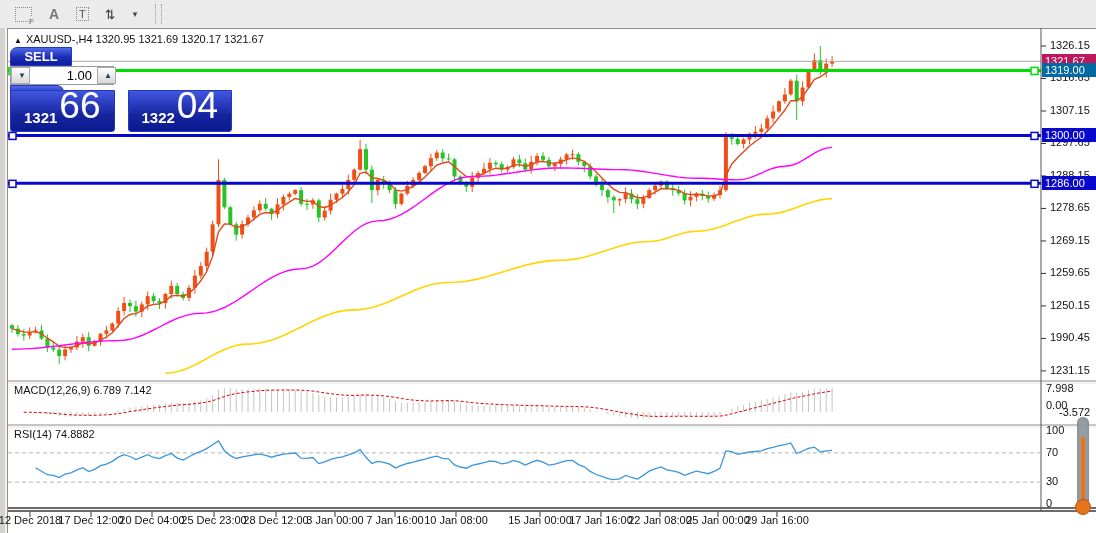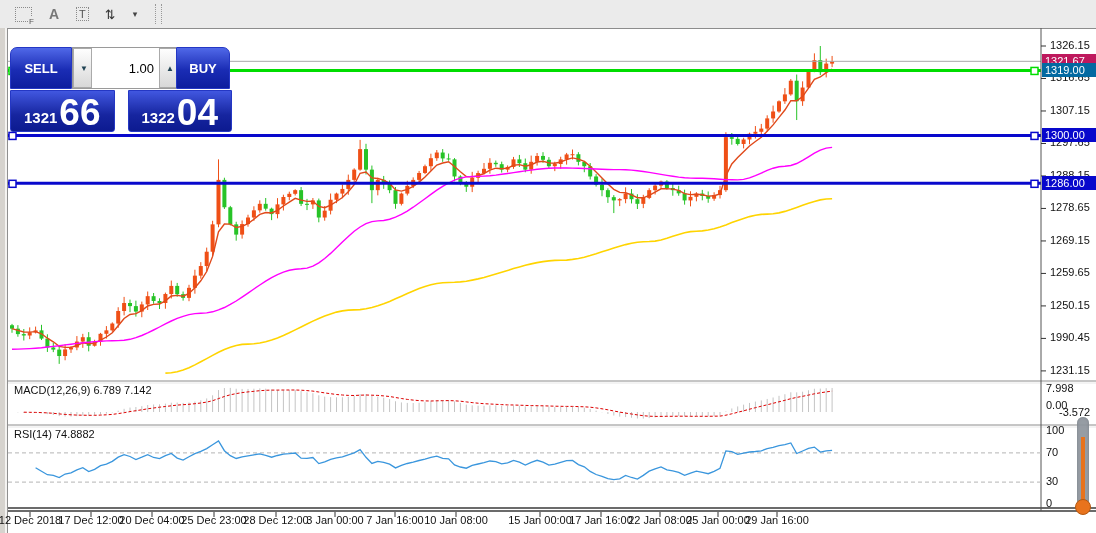--- a/index.html
+++ b/index.html
@@ -32,34 +32,34 @@
   .panel-label{position:absolute;left:14px;font-size:11px;color:#111;z-index:4;}
   .annotation{position:absolute;left:656px;top:272px;font-size:20px;z-index:4;letter-spacing:1px;}
   
   .axis-label{position:absolute;left:1050px;font-size:11px;color:#111;z-index:3;white-space:nowrap;}
   .axis-badge{position:absolute;left:1042px;width:52px;height:14px;line-height:14px;
               font-size:11px;padding-left:3px;z-index:5;white-space:nowrap;}
   .sub-scale{position:absolute;left:1046px;font-size:11px;color:#111;z-index:3;background:transparent;}
   .time-label{position:absolute;top:514px;transform:translateX(-50%);font-size:11px;color:#111;z-index:3;white-space:nowrap;}
   
   .trade-panel{position:absolute;left:10px;top:47px;width:222px;z-index:6;}
-  .tp-row1{display:flex;height:42px;}
+  .tp-row1{display:flex;height:42px;flex-direction:column;}
   .tp-sell,.tp-buy{width:62px;background:linear-gradient(#5068e8,#1a2cb4 55%,#0d1d9e);color:#fff;
        border:1px solid #2437c4;font-size:13px;font-weight:bold;font-family:inherit;}
   .tp-sell{border-radius:7px 0 0 0;}
   .tp-buy{width:54px;border-radius:0 7px 0 0;}
   .tp-stepper{display:flex;width:104px;background:#fff;border:1px solid #9a9a9a;box-sizing:border-box;}
   .tp-dn,.tp-up{width:19px;background:linear-gradient(#fefefe,#d8d8d8);border:1px solid #aaa;
        color:#245;font-size:8px;font-family:inherit;}
   .tp-vol{width:60px;border:none;outline:none;text-align:right;font-size:13px;font-family:inherit;padding-right:5px;}
   .tp-row2{display:flex;gap:13px;margin-top:1px;height:42px;}
   .tp-price{flex:1;background:linear-gradient(#4157e0,#16259f 60%,#0c1a90);color:#fff;display:flex;
        align-items:flex-end;justify-content:center;border-radius:0 0 3px 3px;border:1px solid #2437c4;}
   .tp-small{font-size:15px;font-weight:bold;margin:0 2px 5px 0;}
-  .tp-big{font-size:37px;font-weight:bold;line-height:0.92;margin-bottom:1px;}
+  .tp-big{font-size:37px;font-weight:normal;line-height:0.92;margin-bottom:8px;}
   
   .thermo{position:absolute;left:1073px;top:417px;width:20px;height:101px;z-index:7;}
   .thermo .tube{position:absolute;left:4px;top:0;width:12px;height:90px;background:#8f969e;border-radius:6px;
        box-shadow:inset 0 0 3px #6e757c;opacity:.93;}
   .thermo .stem{position:absolute;left:8px;top:20px;width:4px;height:64px;background:#e8731d;}
   .thermo .bulb{position:absolute;left:2px;top:82px;width:16px;height:16px;border-radius:50%;
        background:#e8731d;border:1px solid #b45810;box-sizing:border-box;}
 </style>
 </head>
 <body>
@@ -551,20 +551,23 @@
       <line x1="327" y1="484" x2="327" y2="489" stroke="#333" stroke-width="1"></line>
       <line x1="387" y1="484" x2="387" y2="489" stroke="#333" stroke-width="1"></line>
       <line x1="448" y1="484" x2="448" y2="489" stroke="#333" stroke-width="1"></line>
       <line x1="532" y1="484" x2="532" y2="489" stroke="#333" stroke-width="1"></line>
       <line x1="593" y1="484" x2="593" y2="489" stroke="#333" stroke-width="1"></line>
       <line x1="652" y1="484" x2="652" y2="489" stroke="#333" stroke-width="1"></line>
       <line x1="710" y1="484" x2="710" y2="489" stroke="#333" stroke-width="1"></line>
       <line x1="769" y1="484" x2="769" y2="489" stroke="#333" stroke-width="1"></line>
     </svg>
 
+  <div class="chart-title">
+    <span class="tri">▲</span><span>XAUUSD-,H4 1320.95 1321.69 1320.17 1321.67</span>
+  </div>
 
   <div class="trade-panel">
     <div class="tp-row1">
       <button class="tp-sell">SELL</button>
       <div class="tp-stepper">
         <button class="tp-dn">▼</button>
         <input class="tp-vol" value="1.00" style="">
         <button class="tp-up">▲</button>
       </div>
       <button class="tp-buy">BUY</button>

